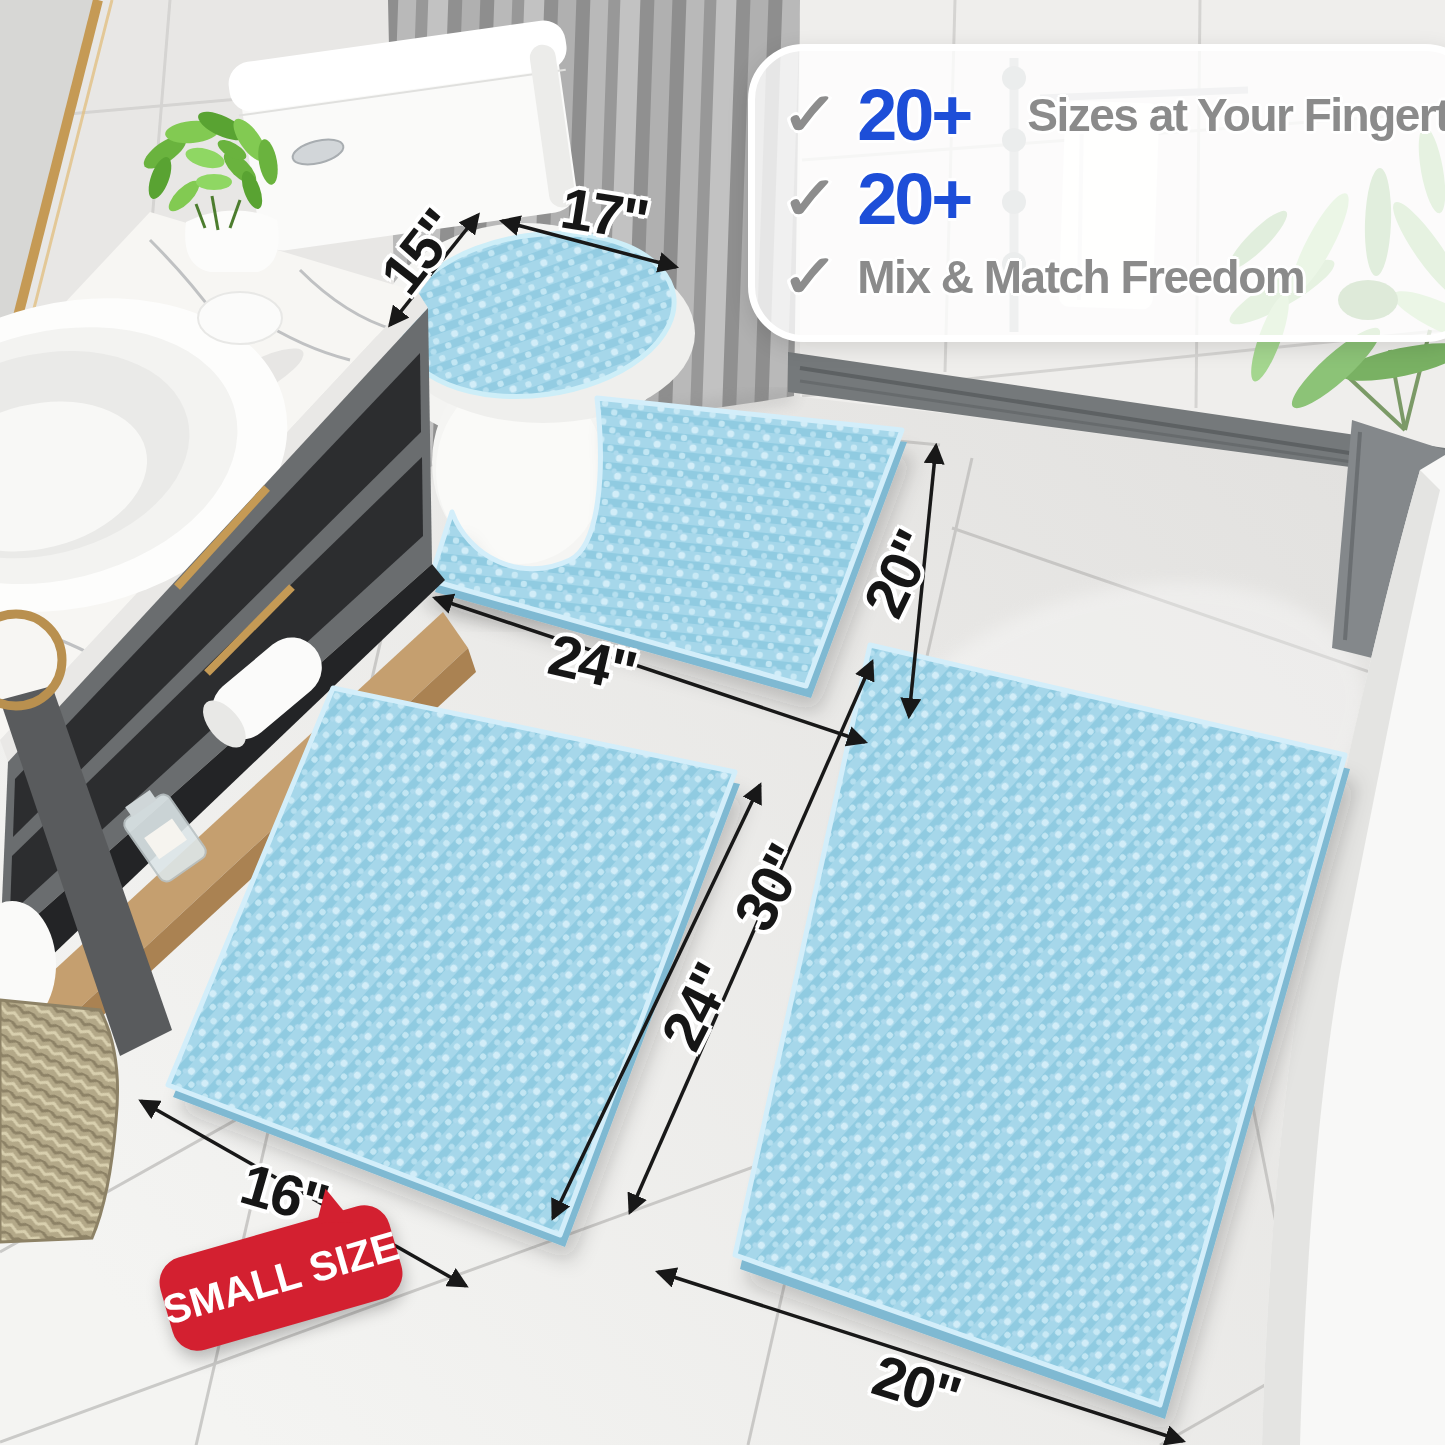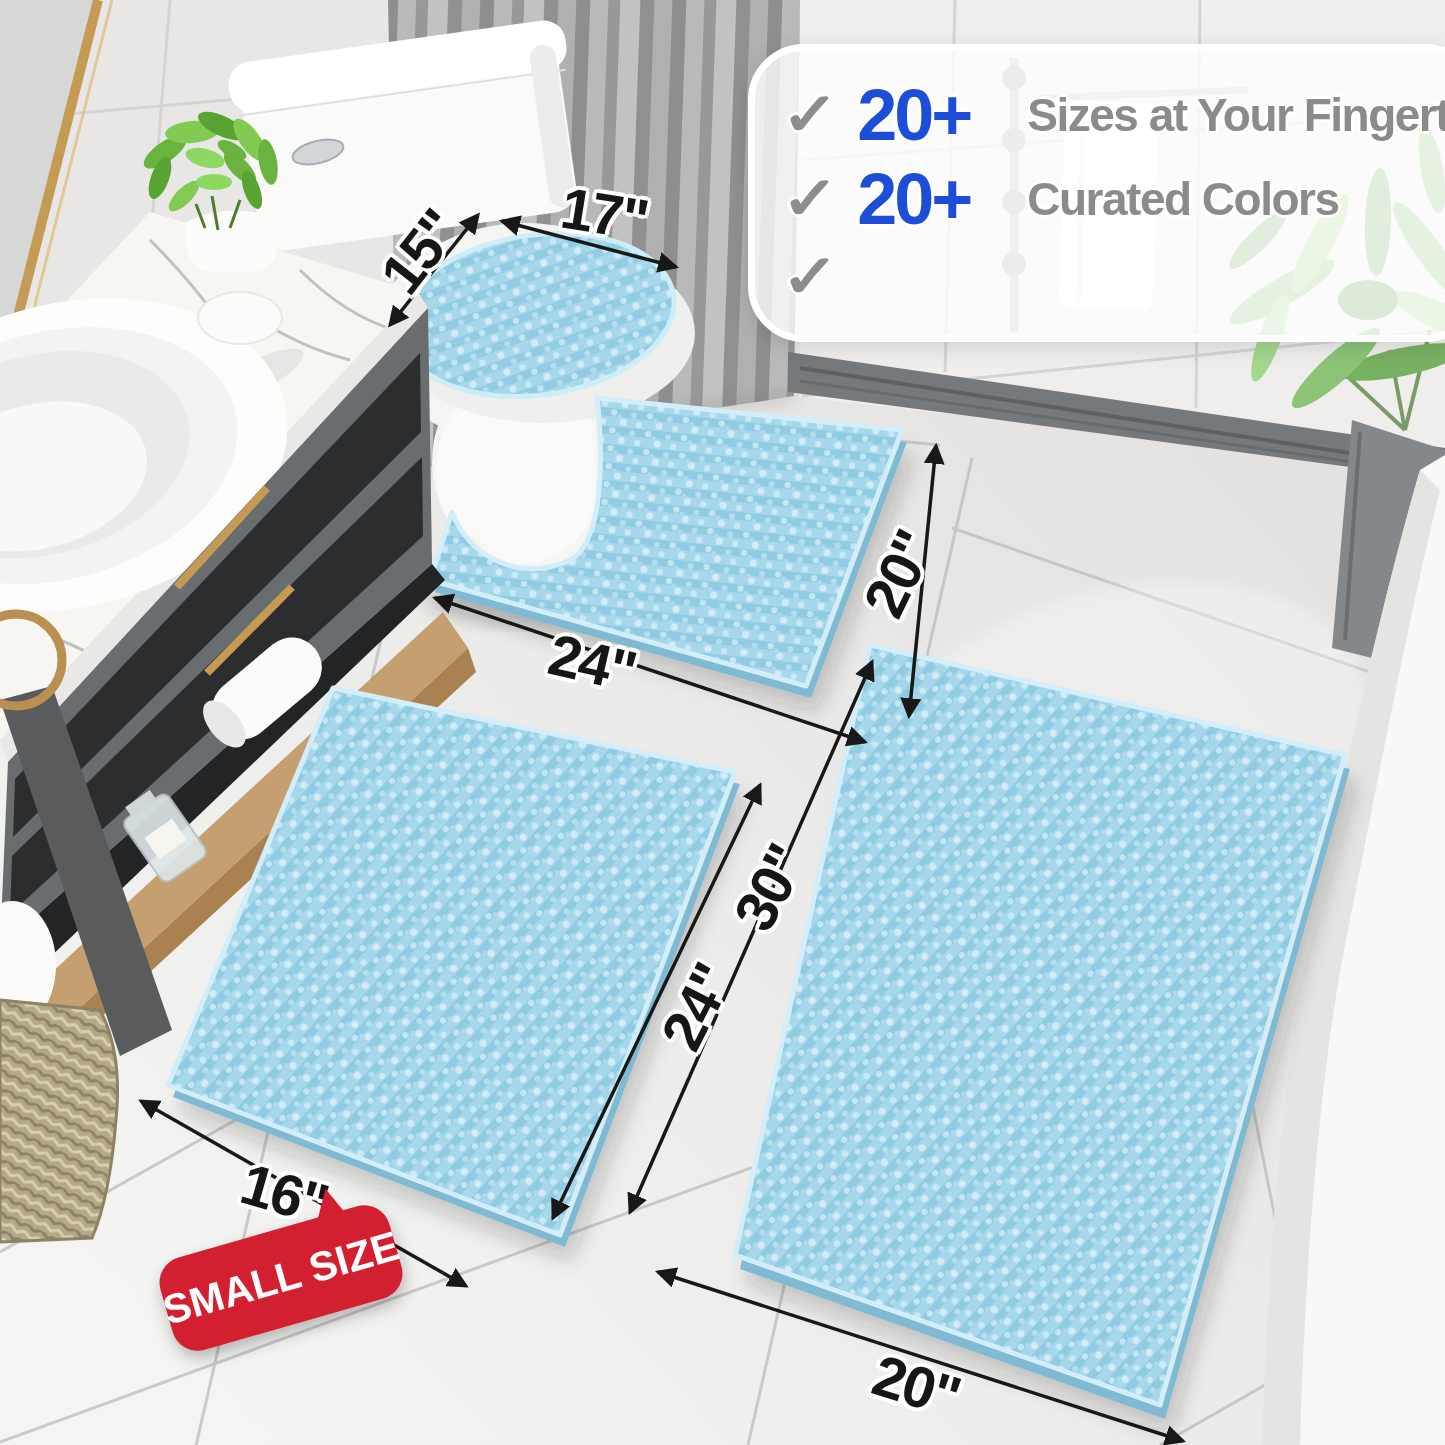--- a/index.html
+++ b/index.html
@@ -352,20 +352,20 @@
 
   <div class="callout">
     <div class="row">
       <span class="check">✓</span>
       <span class="num">20+</span>
       <span class="desc">Sizes at Your Fingertips</span>
     </div>
     <div class="row">
       <span class="check">✓</span>
       <span class="num">20+</span>
-      <span class="desc">Curated Colors</span>
     </div>
     <div class="row">
       <span class="check">✓</span>
+      <span class="desc">Mix &amp; Match Freedom</span>
     </div>
   </div>
 
 </div>
 
 </body></html>

